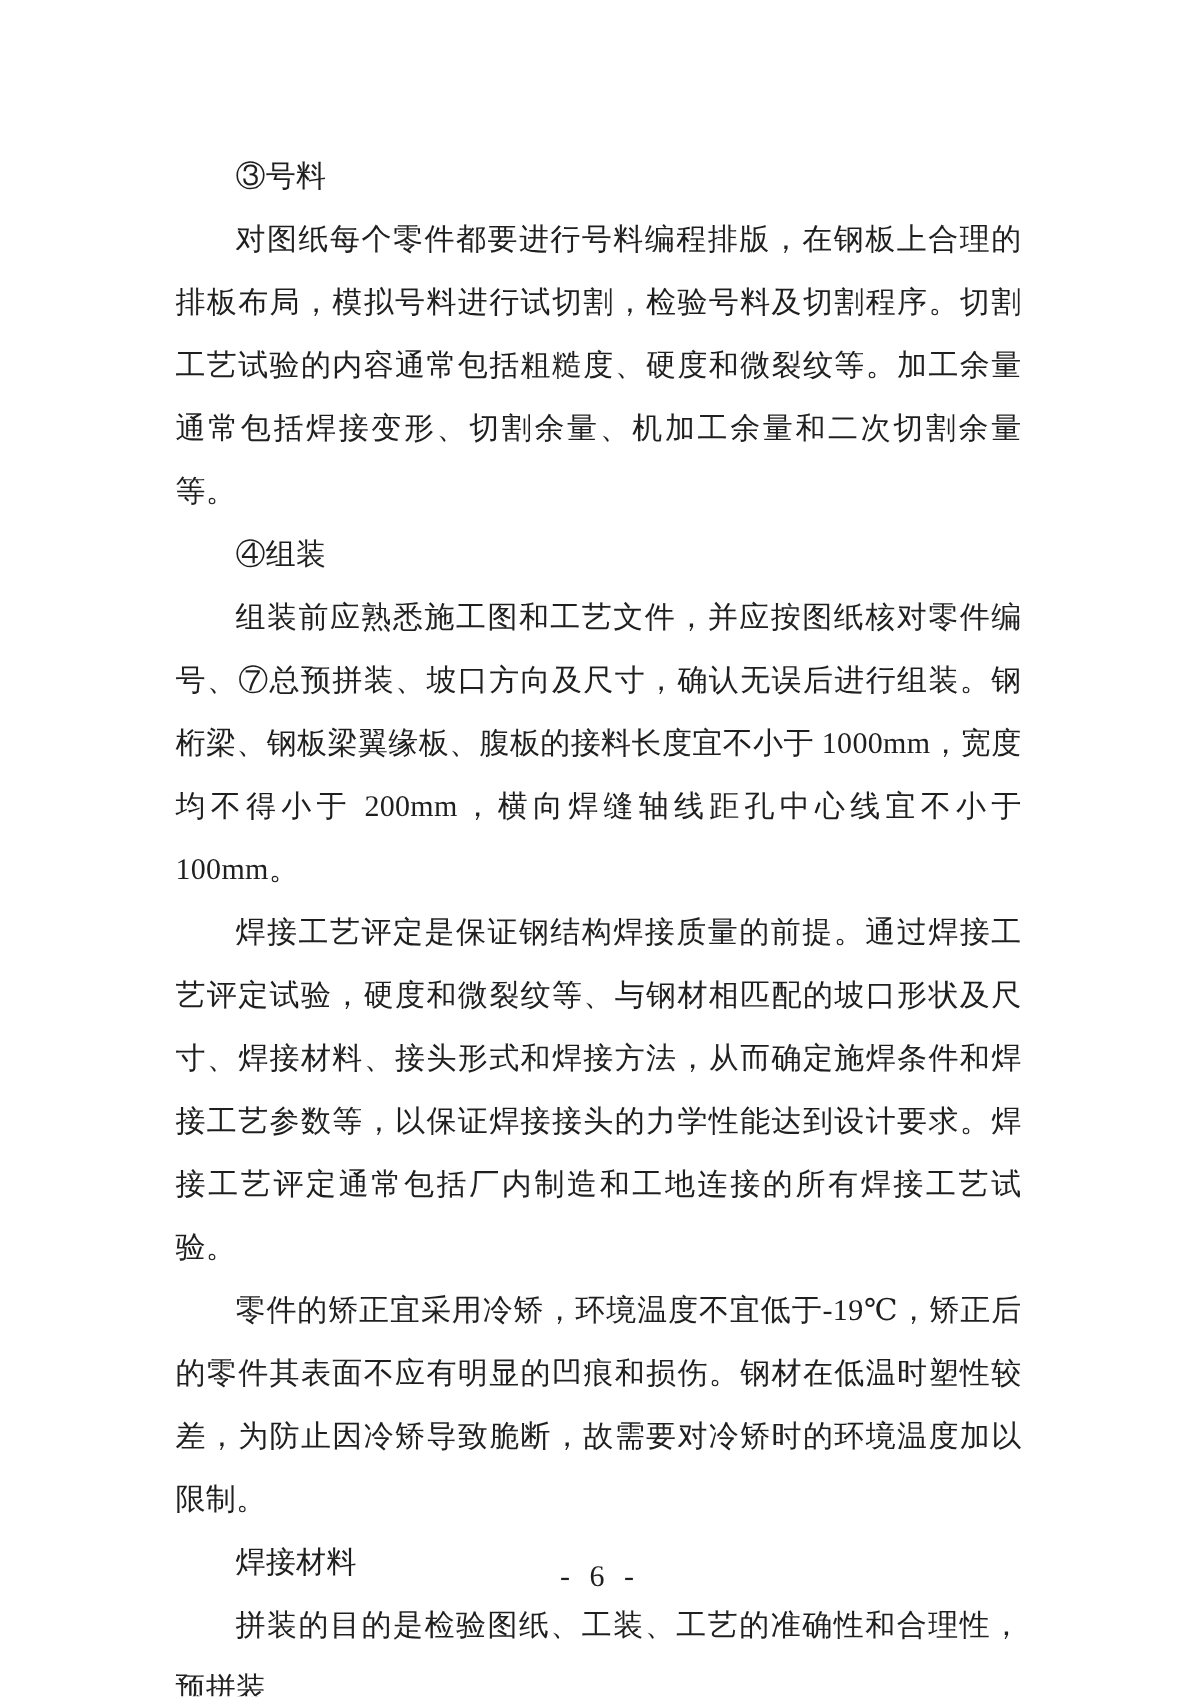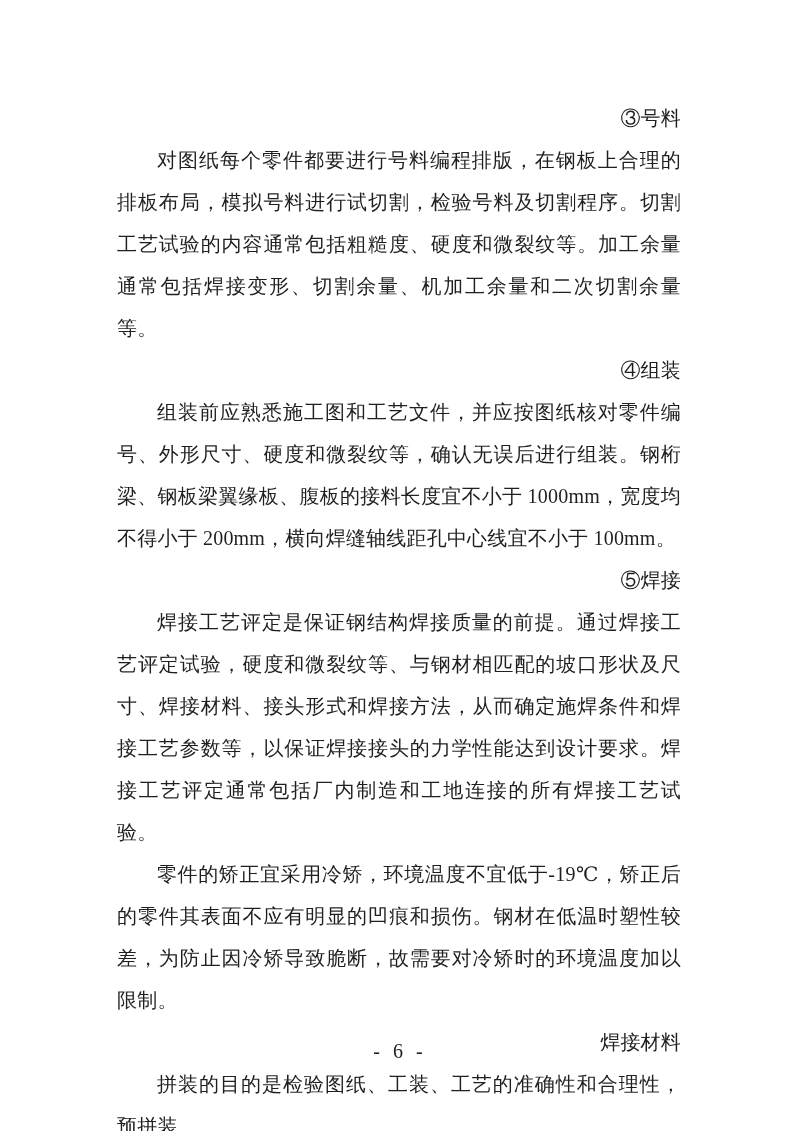--- a/index.html
+++ b/index.html
@@ -25,21 +25,21 @@
     line-height: 42px;
     text-indent: 2em;
     letter-spacing: 0.2px;
   }
   .section-paragraph {
     text-align: justify;
     text-justify: inter-character;
     text-align-last: left;
   }
   .section-heading {
-    text-align: right;
+    text-align: left;
   }
   .page-number {
     position: absolute;
     top: 1030px;
     left: 0;
     right: 0;
     text-align: center;
     font-size: 20px;
     line-height: 42px;
     letter-spacing: 4px;
@@ -52,25 +52,24 @@
 <div class="page">
   <div class="content">
 
     <section>
       <p class="section-heading">③号料</p>
       <p class="section-paragraph">对图纸每个零件都要进行号料编程排版，在钢板上合理的排板布局，模拟号料进行试切割，检验号料及切割程序。切割工艺试验的内容通常包括粗糙度、硬度和微裂纹等。加工余量通常包括焊接变形、切割余量、机加工余量和二次切割余量等。</p>
     </section>
 
     <section>
       <p class="section-heading">④组装</p>
-      <p class="section-paragraph">组装前应熟悉施工图和工艺文件，并应按图纸核对零件编号、外形尺寸、硬度和微裂纹等，确认无误后进行组装。钢桁梁、钢板梁翼缘板、腹板的接料长度宜不小于 1000mm，宽度均不得小于 200mm，横向焊缝轴线距孔中心线宜不小于 100mm。</p>
+      <p class="section-paragraph">组装前应熟悉施工图和工艺文件，并应按图纸核对零件编号、⑦总预拼装、坡口方向及尺寸，确认无误后进行组装。钢桁梁、钢板梁翼缘板、腹板的接料长度宜不小于 1000mm，宽度均不得小于 200mm，横向焊缝轴线距孔中心线宜不小于 100mm。</p>
     </section>
 
     <section>
-      <p class="section-heading">⑤焊接</p>
       <p class="section-paragraph">焊接工艺评定是保证钢结构焊接质量的前提。通过焊接工艺评定试验，硬度和微裂纹等、与钢材相匹配的坡口形状及尺寸、焊接材料、接头形式和焊接方法，从而确定施焊条件和焊接工艺参数等，以保证焊接接头的力学性能达到设计要求。焊接工艺评定通常包括厂内制造和工地连接的所有焊接工艺试验。</p>
     </section>
 
     <section>
       <p class="section-paragraph">零件的矫正宜采用冷矫，环境温度不宜低于-19℃，矫正后的零件其表面不应有明显的凹痕和损伤。钢材在低温时塑性较差，为防止因冷矫导致脆断，故需要对冷矫时的环境温度加以限制。</p>
     </section>
 
     <section>
       <p class="section-heading">焊接材料</p>
       <p class="section-paragraph">拼装的目的是检验图纸、工装、工艺的准确性和合理性，预拼装</p>

